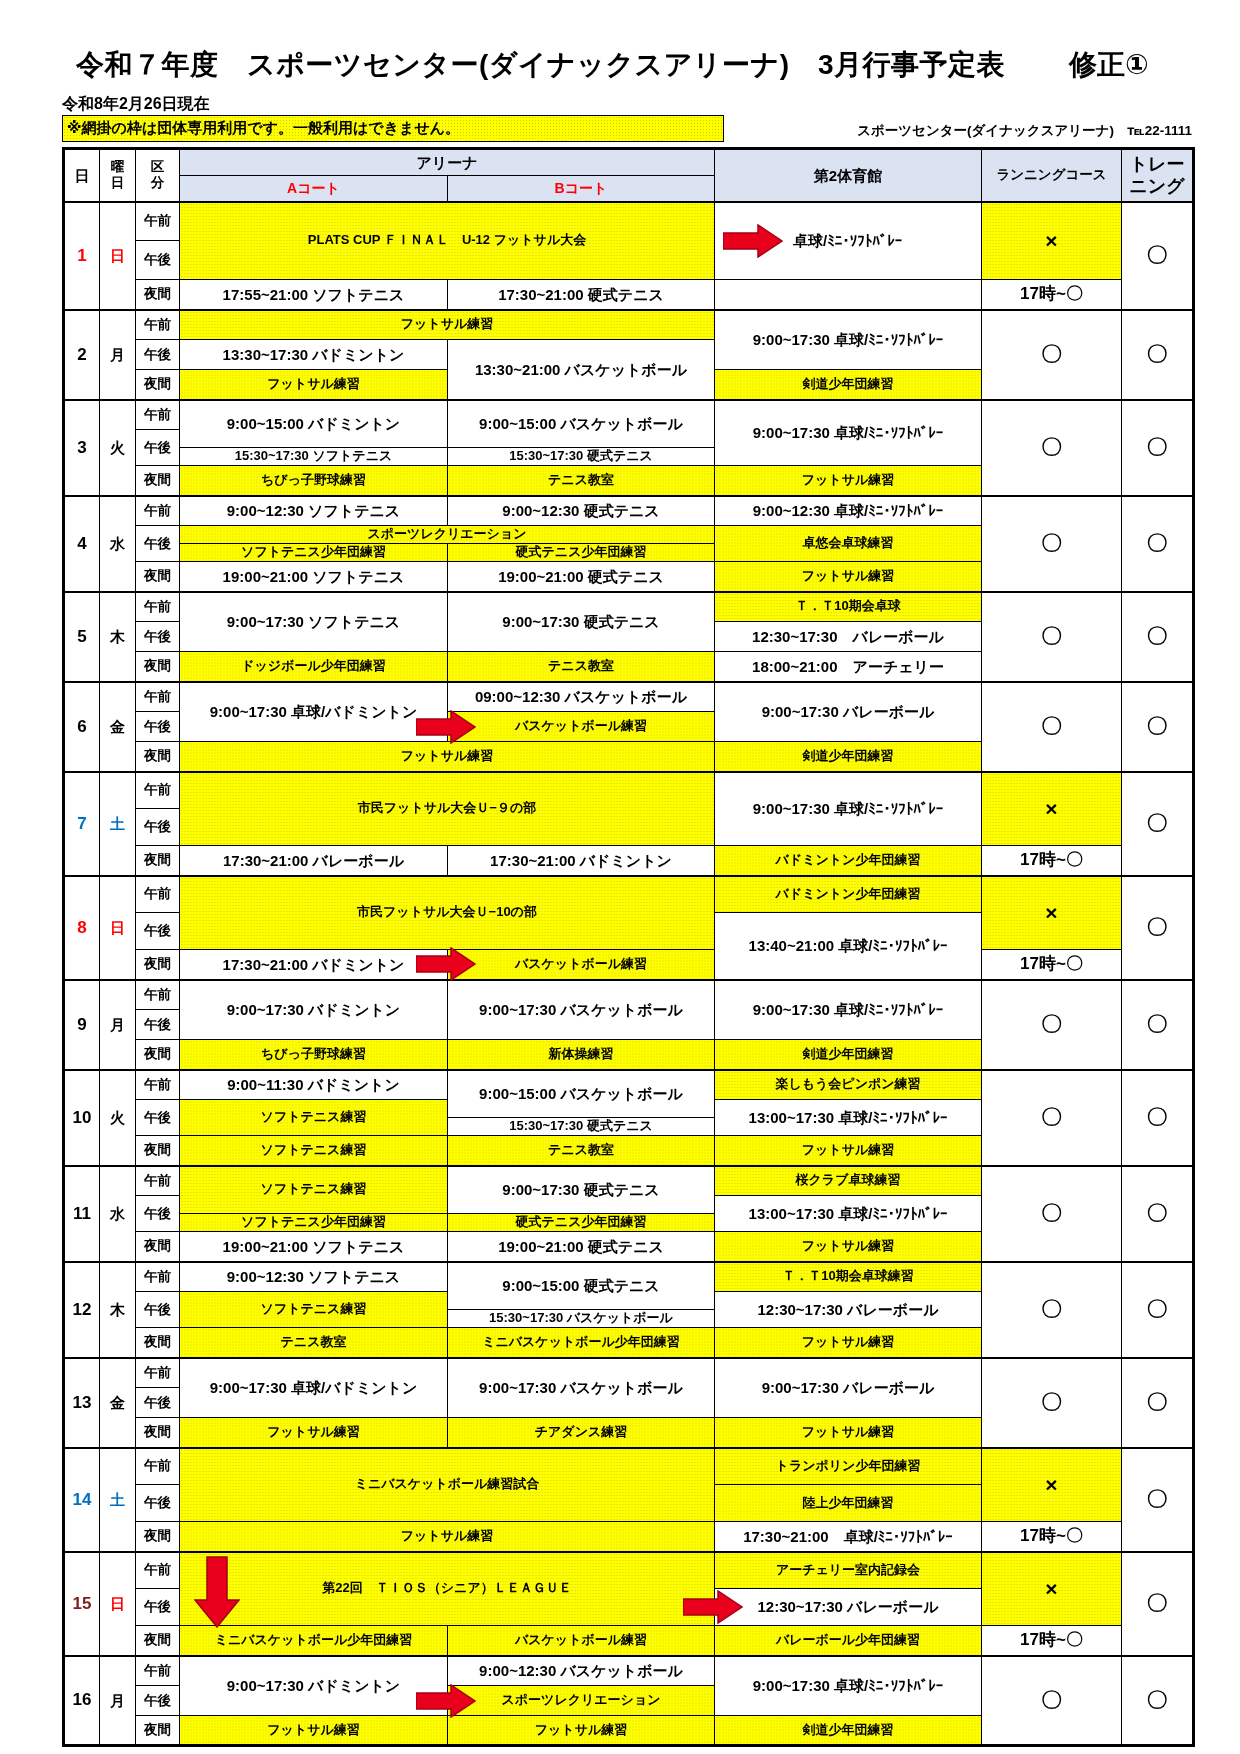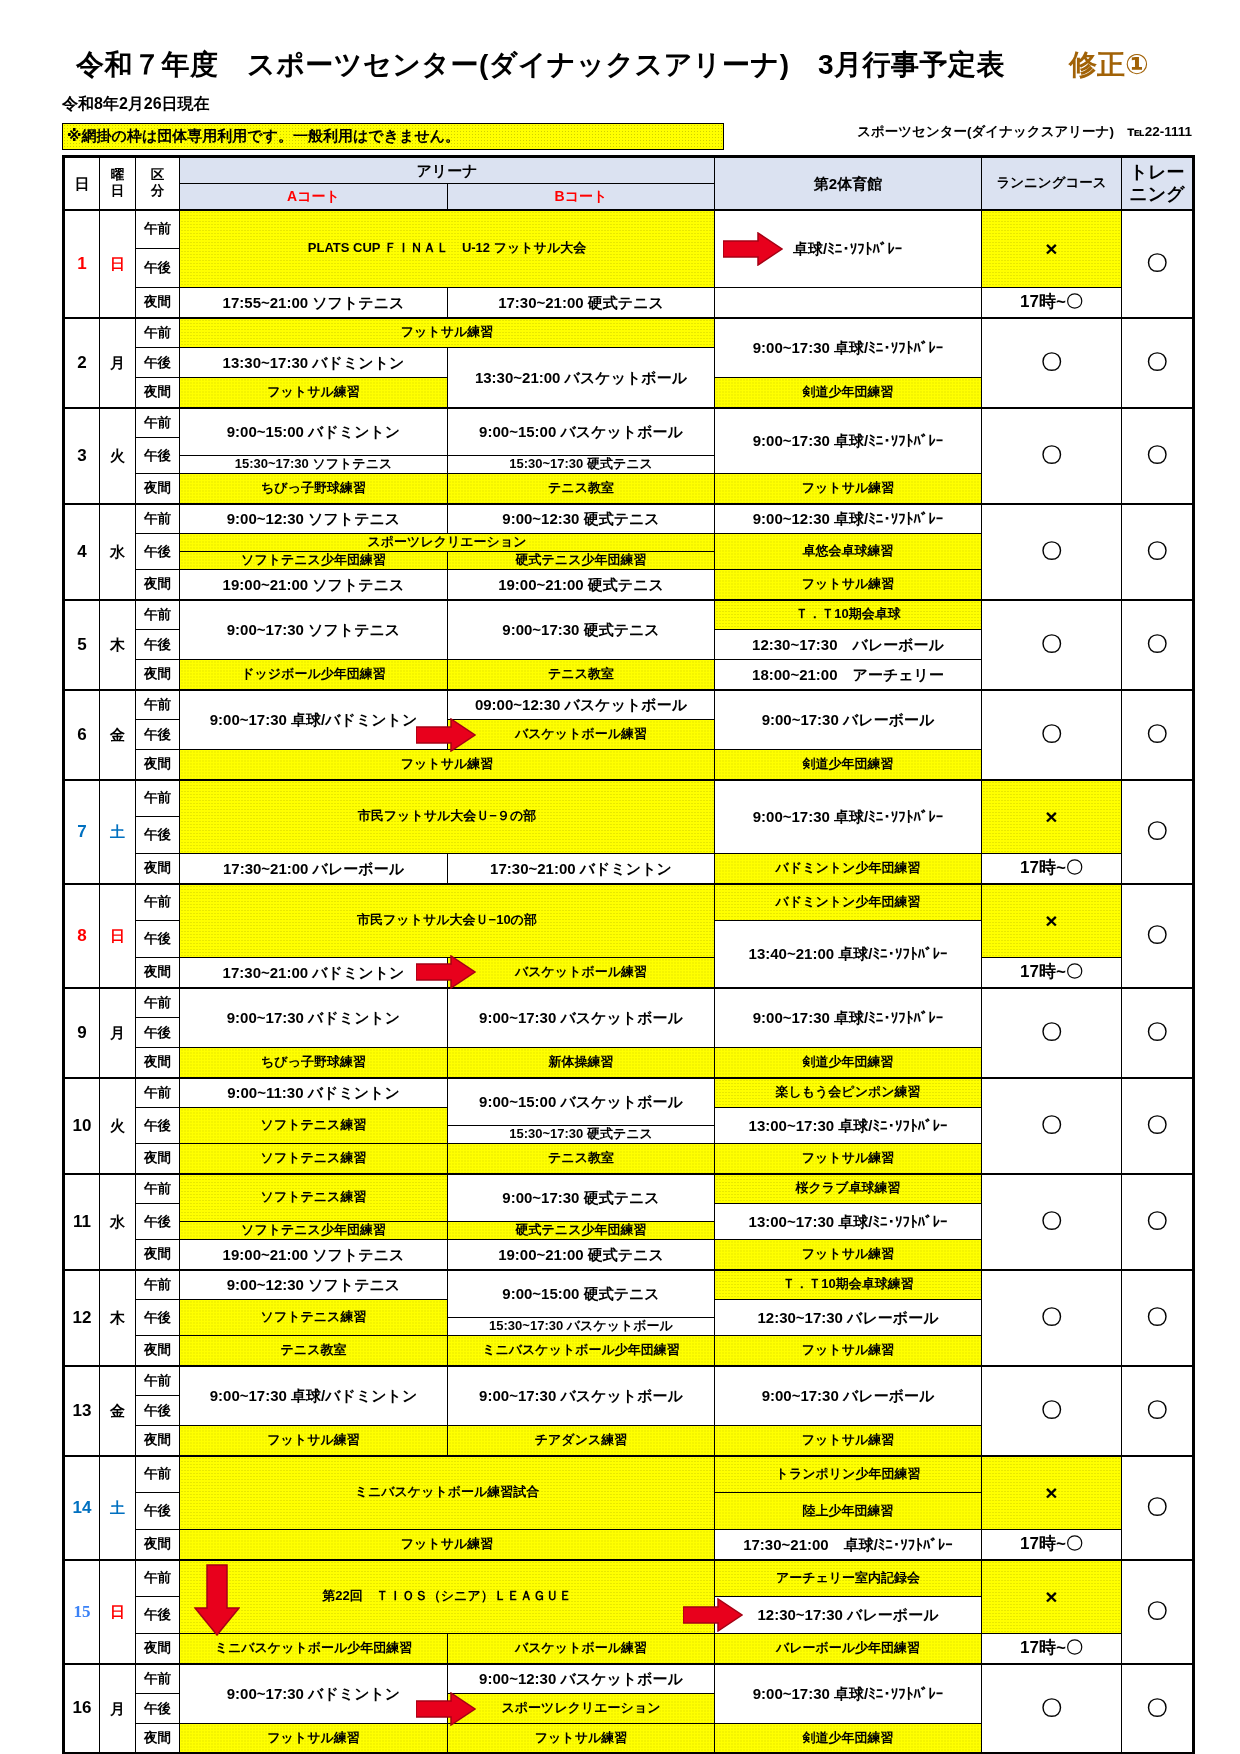--- a/index.html
+++ b/index.html
@@ -1,25 +1,25 @@
 <!DOCTYPE html>
 <html><head>
 <meta charset="utf-8">
 <style>
 *{box-sizing:border-box;margin:0;padding:0}
 html,body{background:#fff}
 body{width:1240px;height:1754px;font-family:"Liberation Sans","DejaVu Sans",sans-serif;font-weight:bold;color:#000;position:relative}
 .page{padding:46px 48px 0 62px}
 .title-row{display:flex;align-items:baseline;margin-left:14px}
 .title{font-size:28px;letter-spacing:.5px}
-.revision{color:#a16207;font-size:28px;margin-left:64px}
+.revision{color:#000000;font-size:28px;margin-left:64px}
 .hours-row{display:flex;justify-content:space-between;align-items:baseline;margin-top:10px}
 .hours{font-size:15px}
 .asof{font-size:16px}
-.note-row{display:flex;justify-content:space-between;margin-top:8px}
+.note-row{display:flex;justify-content:space-between;align-items:flex-end;}
 .note-box{background-color:#ffff00;background-image:radial-gradient(rgba(0,0,0,.18) .7px,transparent .8px);background-size:3px 3px;border:1px solid #000;font-size:15px;padding:3px 10px 3px 4px;width:662px}
 .contact{font-size:13.5px;padding-bottom:2px}
 table{border-collapse:collapse;table-layout:fixed;width:1130px;margin-top:5px;border:3px solid #000}
 td,th{border:1px solid #000;text-align:center;vertical-align:middle;overflow:visible;padding:0 1px;line-height:1.15}
 thead th{font-size:15px}
 .bluehead{background:#dbe2f1}
 .redtxt{color:#ff0000;font-size:14px}
 tr.bs td{border-top:2.5px solid #000}
 thead tr:last-child th{border-bottom:2.5px solid #000}
 .stack{display:inline-block;width:1.05em;word-break:break-all;line-height:1.2;font-size:13.5px}
@@ -383,21 +383,21 @@
           <td rowspan="1" class="per">午後</td>
           <td class="y ev"><span>陸上少年団練習</span></td>
         </tr>
         <tr style="height: 30px;">
           <td rowspan="1" class="per">夜間</td>
           <td colspan="2" class="y ev"><span>フットサル練習</span></td>
           <td class=""><span>17:30~21:00　卓球/ﾐﾆ･ｿﾌﾄﾊﾞﾚｰ</span></td>
           <td class="m17"><span>17時~〇</span></td>
         </tr>
         <tr class="bs" style="height: 37px;">
-          <td rowspan="3" class="daynum" style="color: #3b82f6; font-family: Liberation Serif, serif;">15</td>
+          <td rowspan="3" class="daynum" style="color: #7f1d1d;">15</td>
           <td rowspan="3" class="wd" style="color: rgb(255, 0, 0);">日</td>
           <td rowspan="1" class="per">午前</td>
           <td rowspan="2" colspan="2" class="y ev hasarr"><span class="arr down">
               <svg viewBox="0 0 46 72">
                 <polygon points="13,1 33,1 33,44 45,44 23,71 1,44 13,44" fill="#e8001c" stroke="#a50014" stroke-width="1.5"></polygon>
               </svg>
             </span><span>第22回　ＴＩＯＳ（シニア）ＬＥＡＧＵＥ</span></td>
           <td class="y ev"><span>アーチェリー室内記録会</span></td>
           <td rowspan="2" class="y mark"><span>×</span></td>
           <td rowspan="3" class="mark"><span>〇</span></td>

